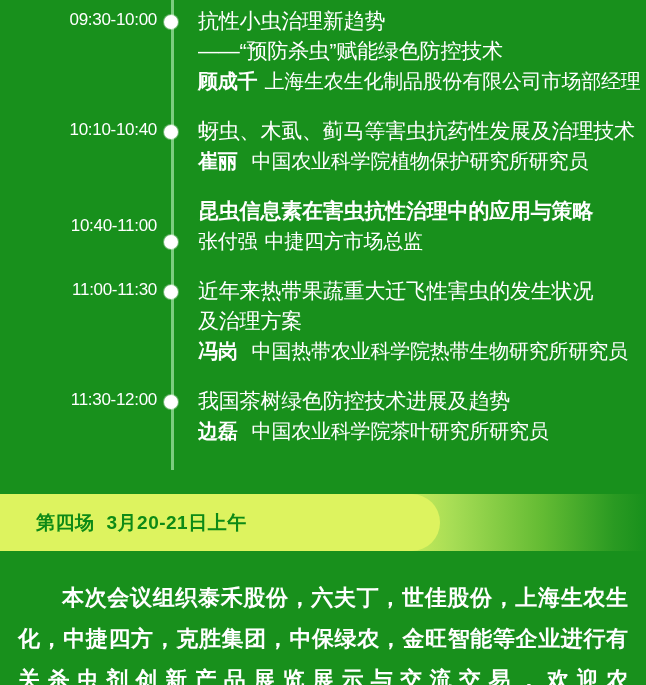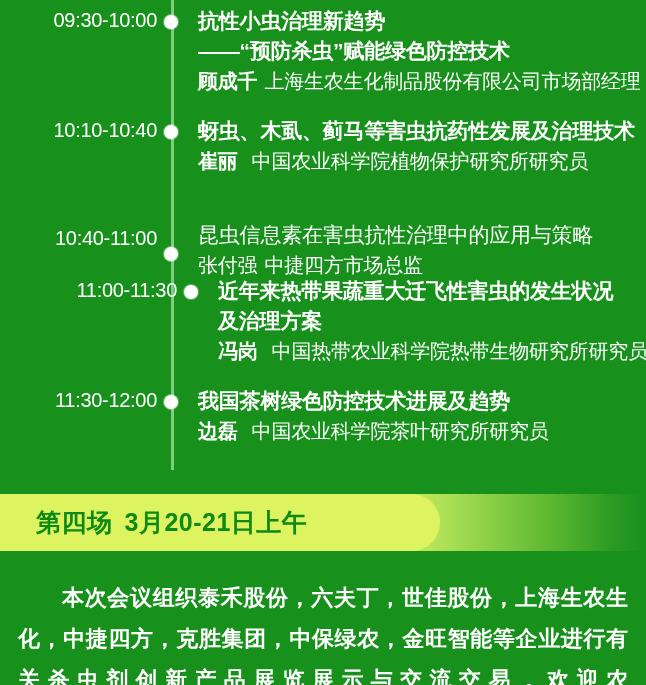--- a/index.html
+++ b/index.html
@@ -33,21 +33,21 @@
     position:relative;
     display:flex;
     align-items:flex-start;
   }
   .time-cell {
     width:171px;
     flex:0 0 171px;
     text-align:right;
     padding-right:14px;
     color:#ffffff;
-    font-size:20px;
+    font-size:17px;
     line-height:28px;
     letter-spacing:-0.3px;
     white-space:nowrap;
     font-family:"Liberation Sans","DejaVu Sans",sans-serif;
   }
   .dot-cell {
     position:relative;
     flex:0 0 0px;
     width:0;
   }
@@ -61,25 +61,25 @@
   }
   .body-cell {
     flex:1 1 auto;
     padding-left:27px;
     padding-right:6px;
     color:#ffffff;
   }
   .talk-title {
     font-size:21px;
     line-height:30px;
-    font-weight:bold;
+    font-weight:normal;
     color:#ffffff;
     letter-spacing:-0.2px;
   }
-  .talk-title.light { font-weight:normal;margin-top:24px; }
+  .talk-title.light { font-weight:bold; }
   .speaker-line {
     font-size:20px;
     line-height:30px;
     color:#ffffff;
     white-space:nowrap;
     letter-spacing:-0.2px;
   }
   .speaker-name { font-weight:bold; }
   .speaker-name.light { font-weight:normal; }
   .speaker-org { font-weight:normal; }
@@ -111,21 +111,21 @@
     background:#ddf35f;
     border-radius:0 30px 30px 0;
   }
   .banner-text {
     position:absolute;
     left:36px; top:0;
     height:57px;
     display:flex;
     align-items:center;
     color:#0d8a16;
-    font-size:25px;
+    font-size:19px;
     font-weight:bold;
     letter-spacing:.5px;
     white-space:nowrap;
   }
   .banner-text .b-sep { display:inline-block; width:12px; }
 
   
   .footer-para {
     position:absolute;
     left:0; top:577px;
@@ -173,21 +173,21 @@
       <div class="sched-row" style="position: absolute; left: 0px; top: 196px; width: 646px; align-items: center;">
         <div class="time-cell">10:40-11:00</div>
         <div class="dot-cell">
           <span class="dot"></span>
         </div>
         <div class="body-cell">
           <div class="talk-title light">昆虫信息素在害虫抗性治理中的应用与策略</div>
           <div class="speaker-line"><span class="speaker-name light">张付强</span><span class="speaker-org gap-xs">中捷四方市场总监</span></div>
         </div>
       </div>
-      <div class="sched-row" style="position: absolute; left: 0px; top: 276px; width: 538px; padding-left: 20px;">
+      <div class="sched-row" style="position: absolute; left: 0px; top: 276px; width: 538px;">
         <div class="time-cell">11:00-11:30</div>
         <div class="dot-cell">
           <span class="dot"></span>
         </div>
         <div class="body-cell">
           <div class="talk-title">近年来热带果蔬重大迁飞性害虫的发生状况</div>
           <div class="talk-title">及治理方案</div>
           <div class="speaker-line"><span class="speaker-name">冯岗</span><span class="speaker-org gap-s">中国热带农业科学院热带生物研究所研究员</span></div>
         </div>
       </div>

